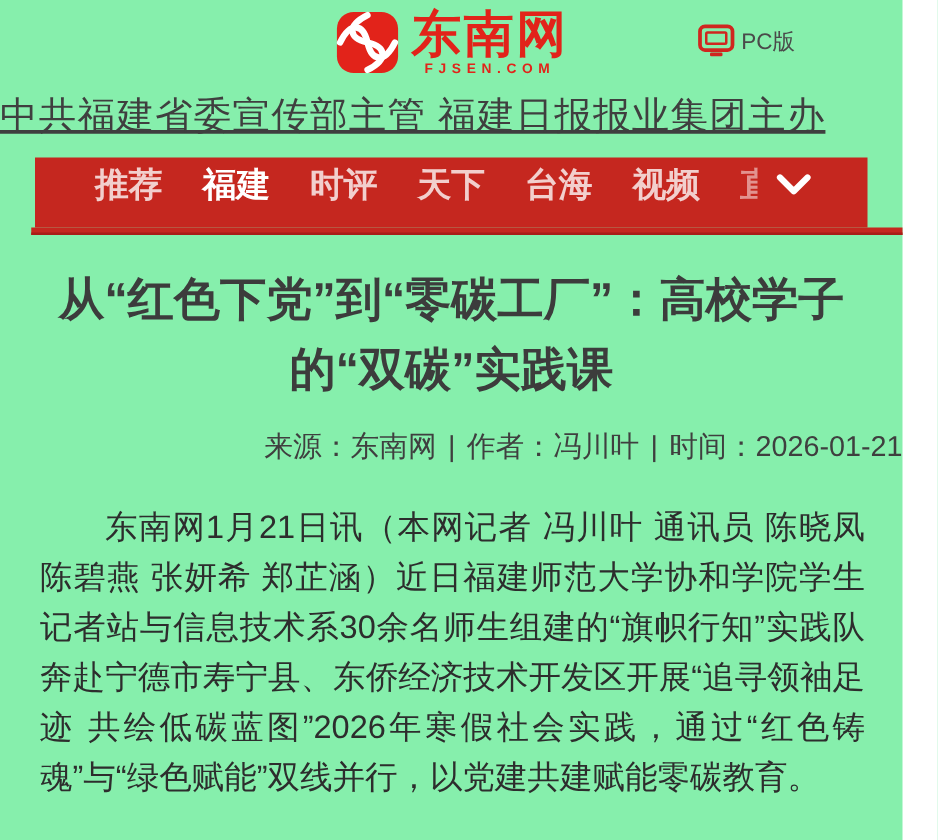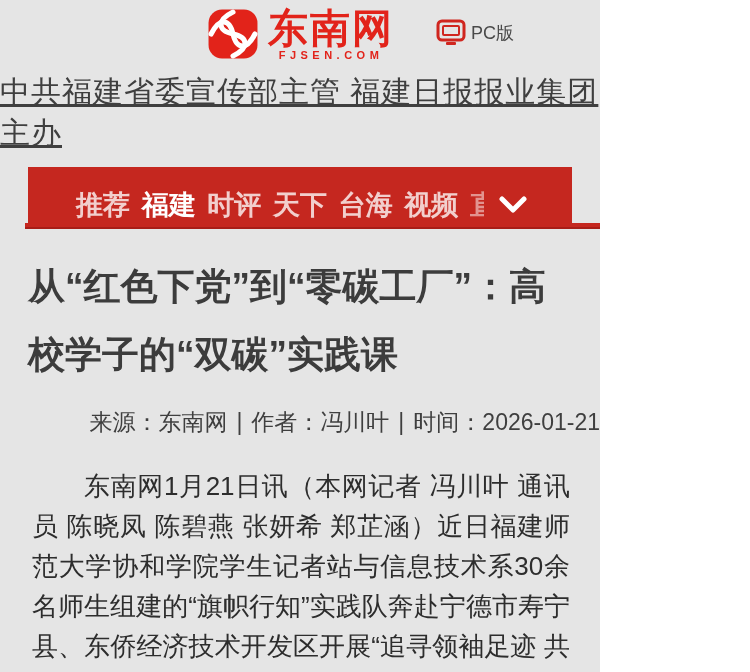--- a/index.html
+++ b/index.html
@@ -2,21 +2,21 @@
 <html><head>
 <meta charset="utf-8">
 <style>
   * { margin:0; padding:0; box-sizing:border-box; }
   html,body { background:#ffffff; }
   body {
     width:750px; height:672px; overflow:hidden;
     font-family:"Liberation Sans","DejaVu Sans",sans-serif;
     background:#ffffff;
   }
-  .page { width:600px; height:672px; background:#e5e5e5; position:relative; }
+  .page { width:722px; height:672px; background:#86efac; position:relative; }
 
   
   .header { position:relative; padding-top:6px; height:62px; }
   .logo-wrap {
     display:flex; align-items:center; justify-content:center;
     gap:8px; width:100%; height:56px;
   }
   .logo-icon { width:54px; height:54px; display:block; }
   .logo-text-col { display:flex; flex-direction:column; align-items:center; line-height:1; }
   .logo-cn { font-size:40px; font-weight:bold; color:#e2231a; letter-spacing:2px; }
@@ -27,43 +27,43 @@
   }
   .pc-btn-label { font-size:18px; color:#4a4a4a; }
   .tagline {
     text-align:left; font-size:30px; color:#3f3f3f;
     margin-top:10px; letter-spacing:1px;text-decoration:underline;
   }
 
   
   .nav-bar {
     margin:13px 28px 0 28px; height:56px; background:#c5271f;
-    display:flex; align-items:flex-end; justify-content:space-between;
+    display:flex; align-items:flex-start; justify-content:space-between;
     padding:4px 44px 0 48px;
   }
   .nav-item {
     font-size:27px; font-weight:bold; color:rgba(255,255,255,0.78);
     cursor:pointer; white-space:nowrap;
   }
   .nav-item.active { color:#ffffff; }
   .nav-end { display:flex; align-items:center; gap:14px; }
   .nav-item-truncated {
     width:14px; overflow:hidden; opacity:0.5; cursor:pointer;
     font-size:27px; font-weight:bold; color:#ffffff; white-space:nowrap;
   }
   .nav-chevron { width:30px; height:20px; display:block; cursor:pointer; }
   .nav-underline {
     margin-left:25px; height:6px; background:#c5271f;
     border-bottom:2px solid #a81d17;
   }
 
   
   .article-title {
-    margin:24px 28px 4px 28px; 
-    font-size:37px; line-height:68px; font-weight:600; color:#3c3c3c;
+    margin:24px 28px 4px 28px; text-align:center;
+    font-size:37px; line-height:56px; font-weight:600; color:#3c3c3c;
   }
   .article-meta {
     margin-top:18px; text-align:right;
     font-size:23px; color:#3f3f3f;
   }
   .article-meta .sep { margin:0 9px; color:#3f3f3f; }
   .article-body {
     margin:28px 30px 0 32px;
     font-size:26px; line-height:40px; color:#2d2d2d;
     text-align:justify; text-indent:2em;

